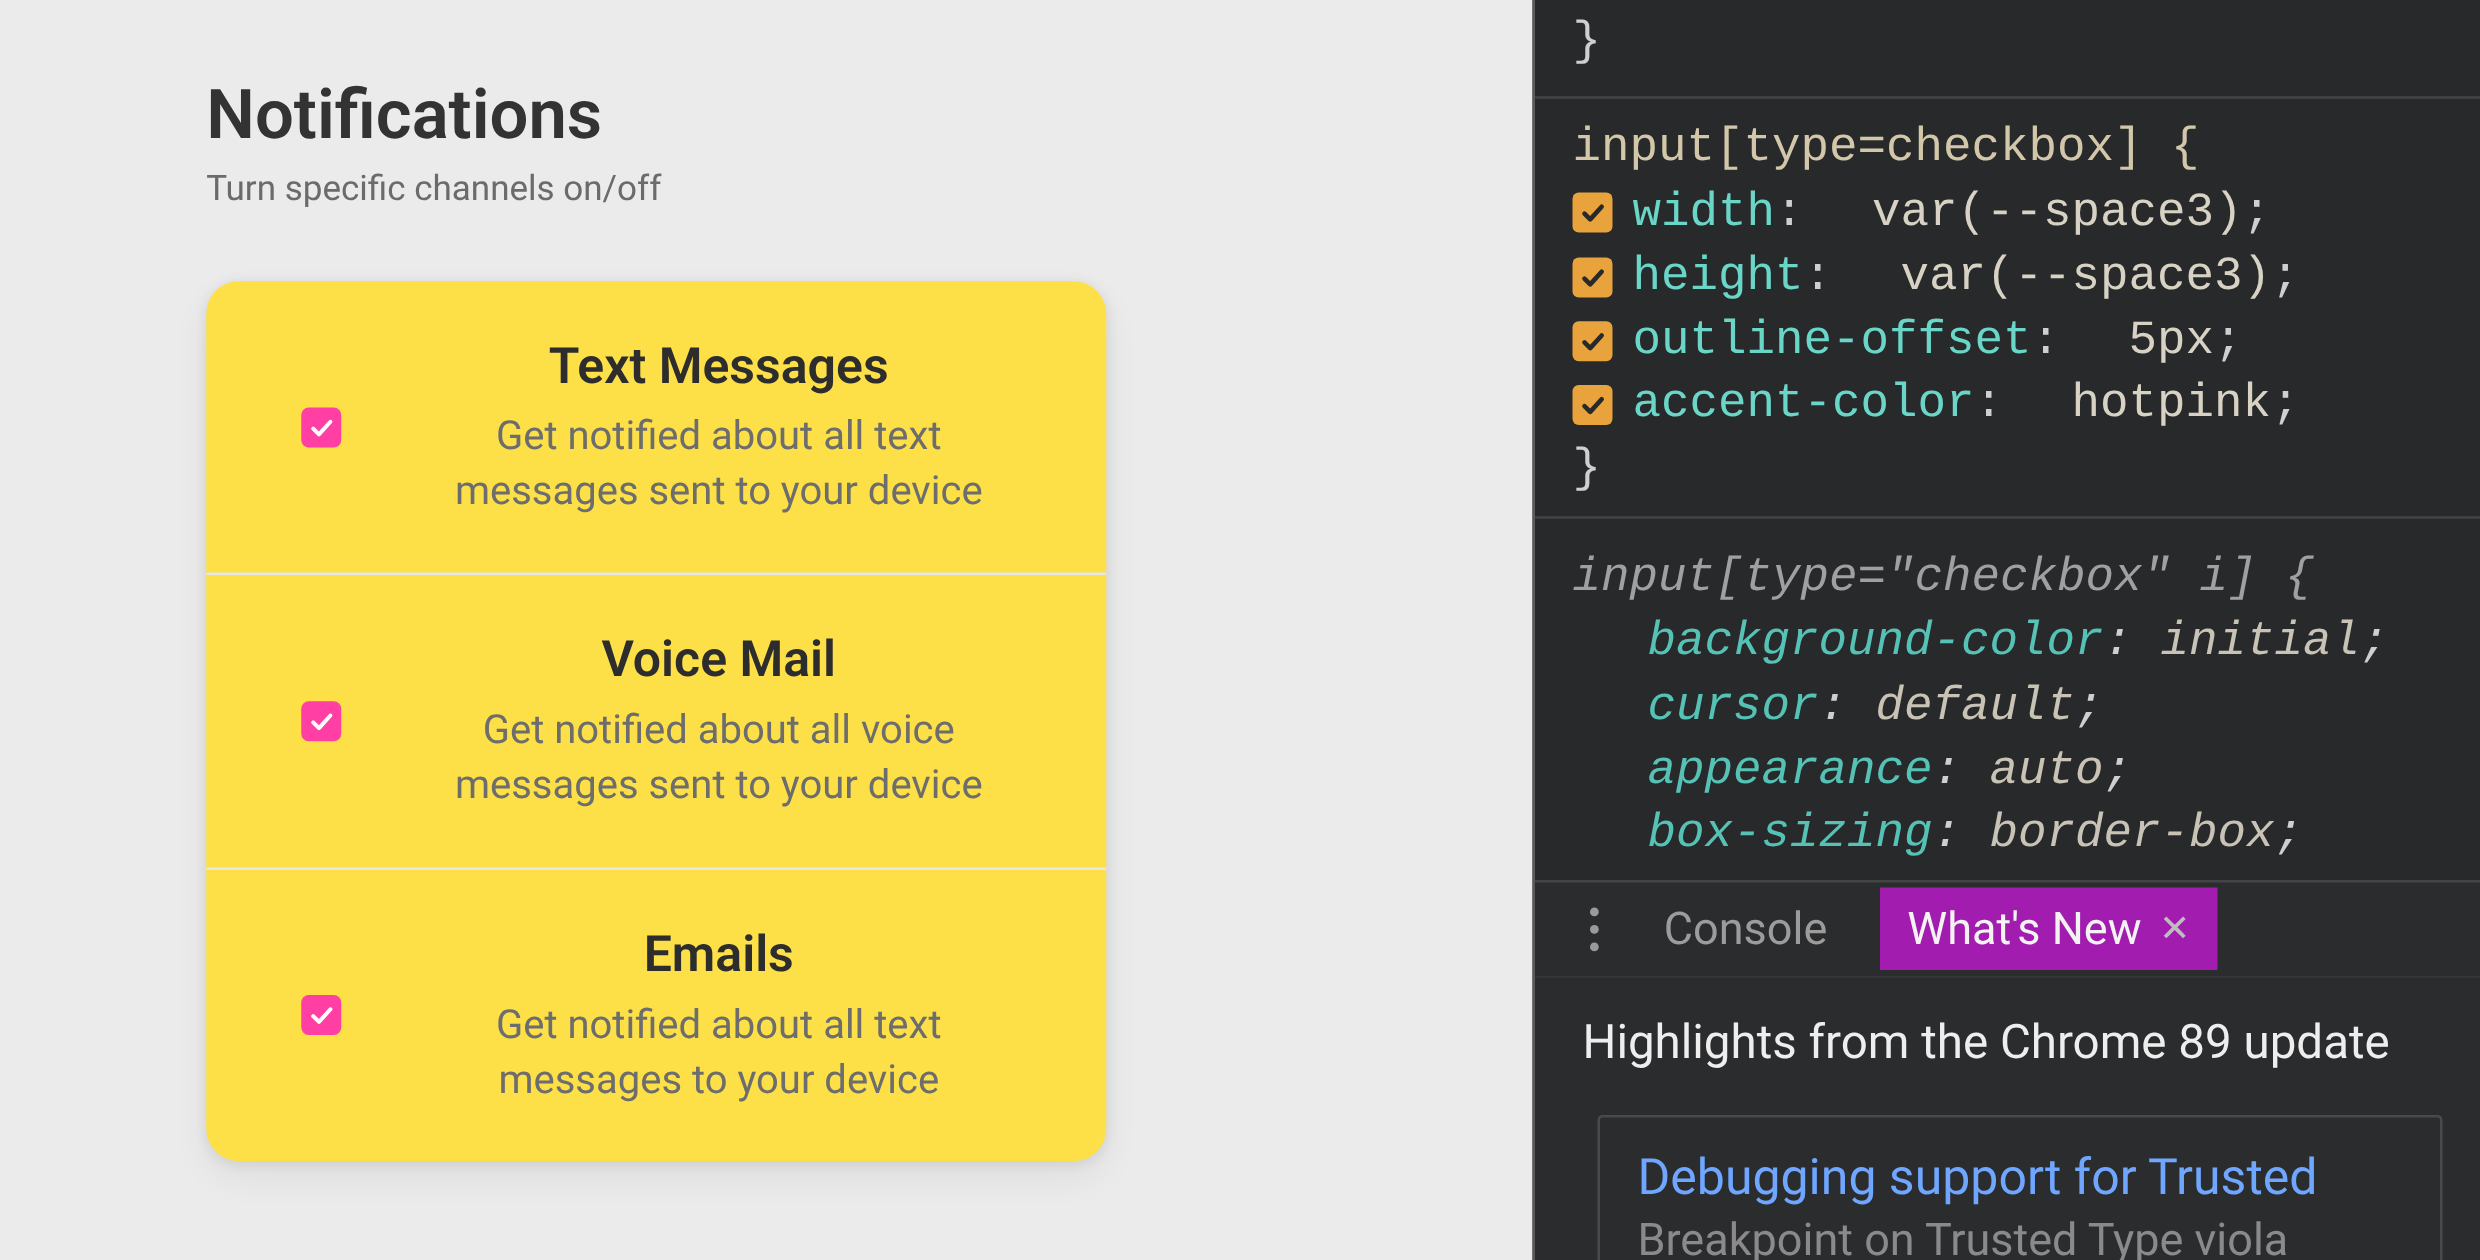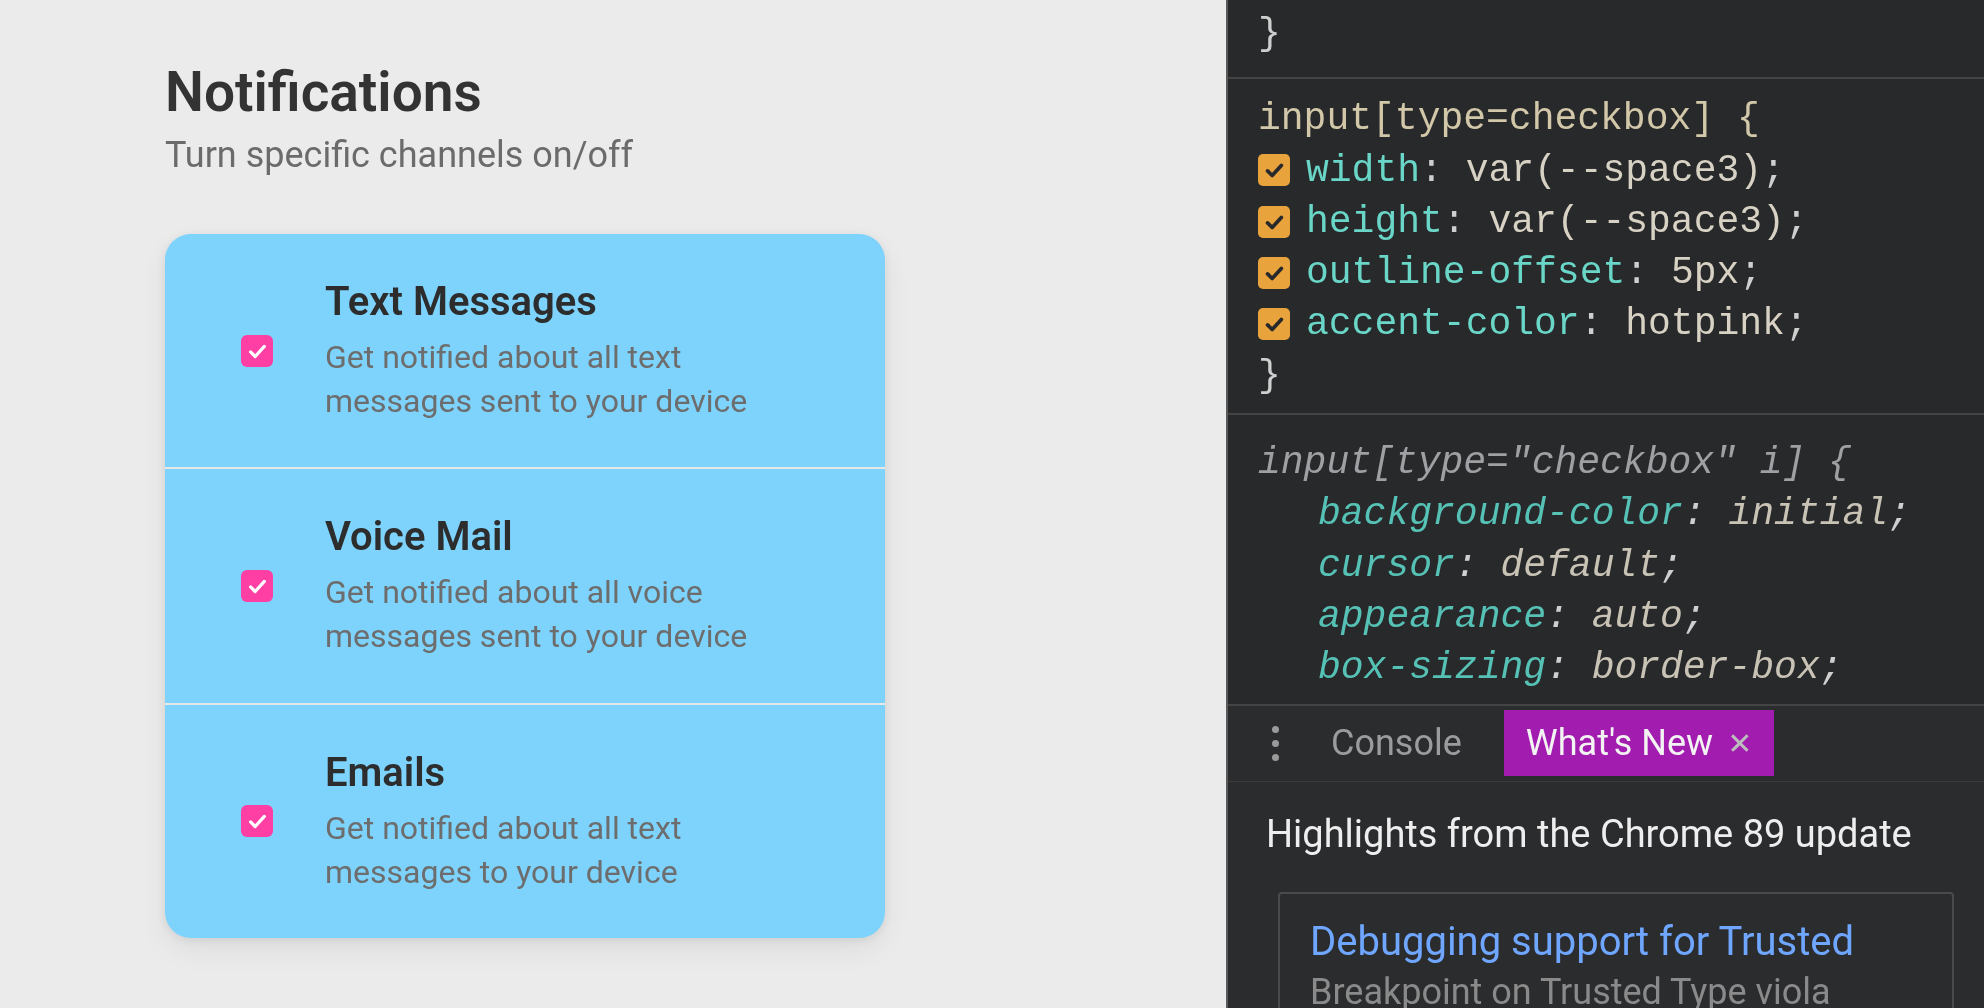--- a/index.html
+++ b/index.html
@@ -20,30 +20,31 @@
       height: 100%;
       padding: 60px 12px 0 165px;
     }
     .heading {
       font-size: 55px;
       font-weight: 600;
       color: #333;
       margin-bottom: 10px;
     }
     .subheading {
-      font-size: 36px;
+      font-size: 28px;
       color: #6b6b6b;
       margin-bottom: 58px;
     }
     .card {
       width: 720px;
-      background: #7dd3fc;
+      background: #fde047;
       border-radius: 26px;
       box-shadow: 0 2px 10px rgba(0,0,0,0.08), 0 12px 30px rgba(0,0,0,0.06);
       overflow: hidden;
+      text-align: center;
     }
     .item {
       display: flex;
       align-items: center;
       padding: 44px 60px 44px 76px;
       border-bottom: 2px solid #e7e7e7;
       gap: 52px;
     }
     .item:last-child {
       border-bottom: none;
@@ -130,21 +131,21 @@
       stroke: #28292b;
       stroke-width: 4;
       fill: none;
       stroke-linecap: round;
       stroke-linejoin: round;
     }
     .sel { color: #d2c7a8; }
     .brace { color: #cfcfcf; }
     .prop { color: #6ad6c8; }
     .colon { color: #cfcfcf; }
-    .val { color: #d8d2c4; }
+    .val { color: #d8d2c4; margin-left: 32px; }
     .semi { color: #cfcfcf; }
     .ua-block {
       font-style: italic;
       padding: 22px 30px 10px 30px;
     }
     .ua-block .code-line {
       padding-left: 0;
     }
     .ua-sel { color: #9ea0a3; font-style: italic; }
     .ua-prop { color: #56c2b6; font-style: italic; }

